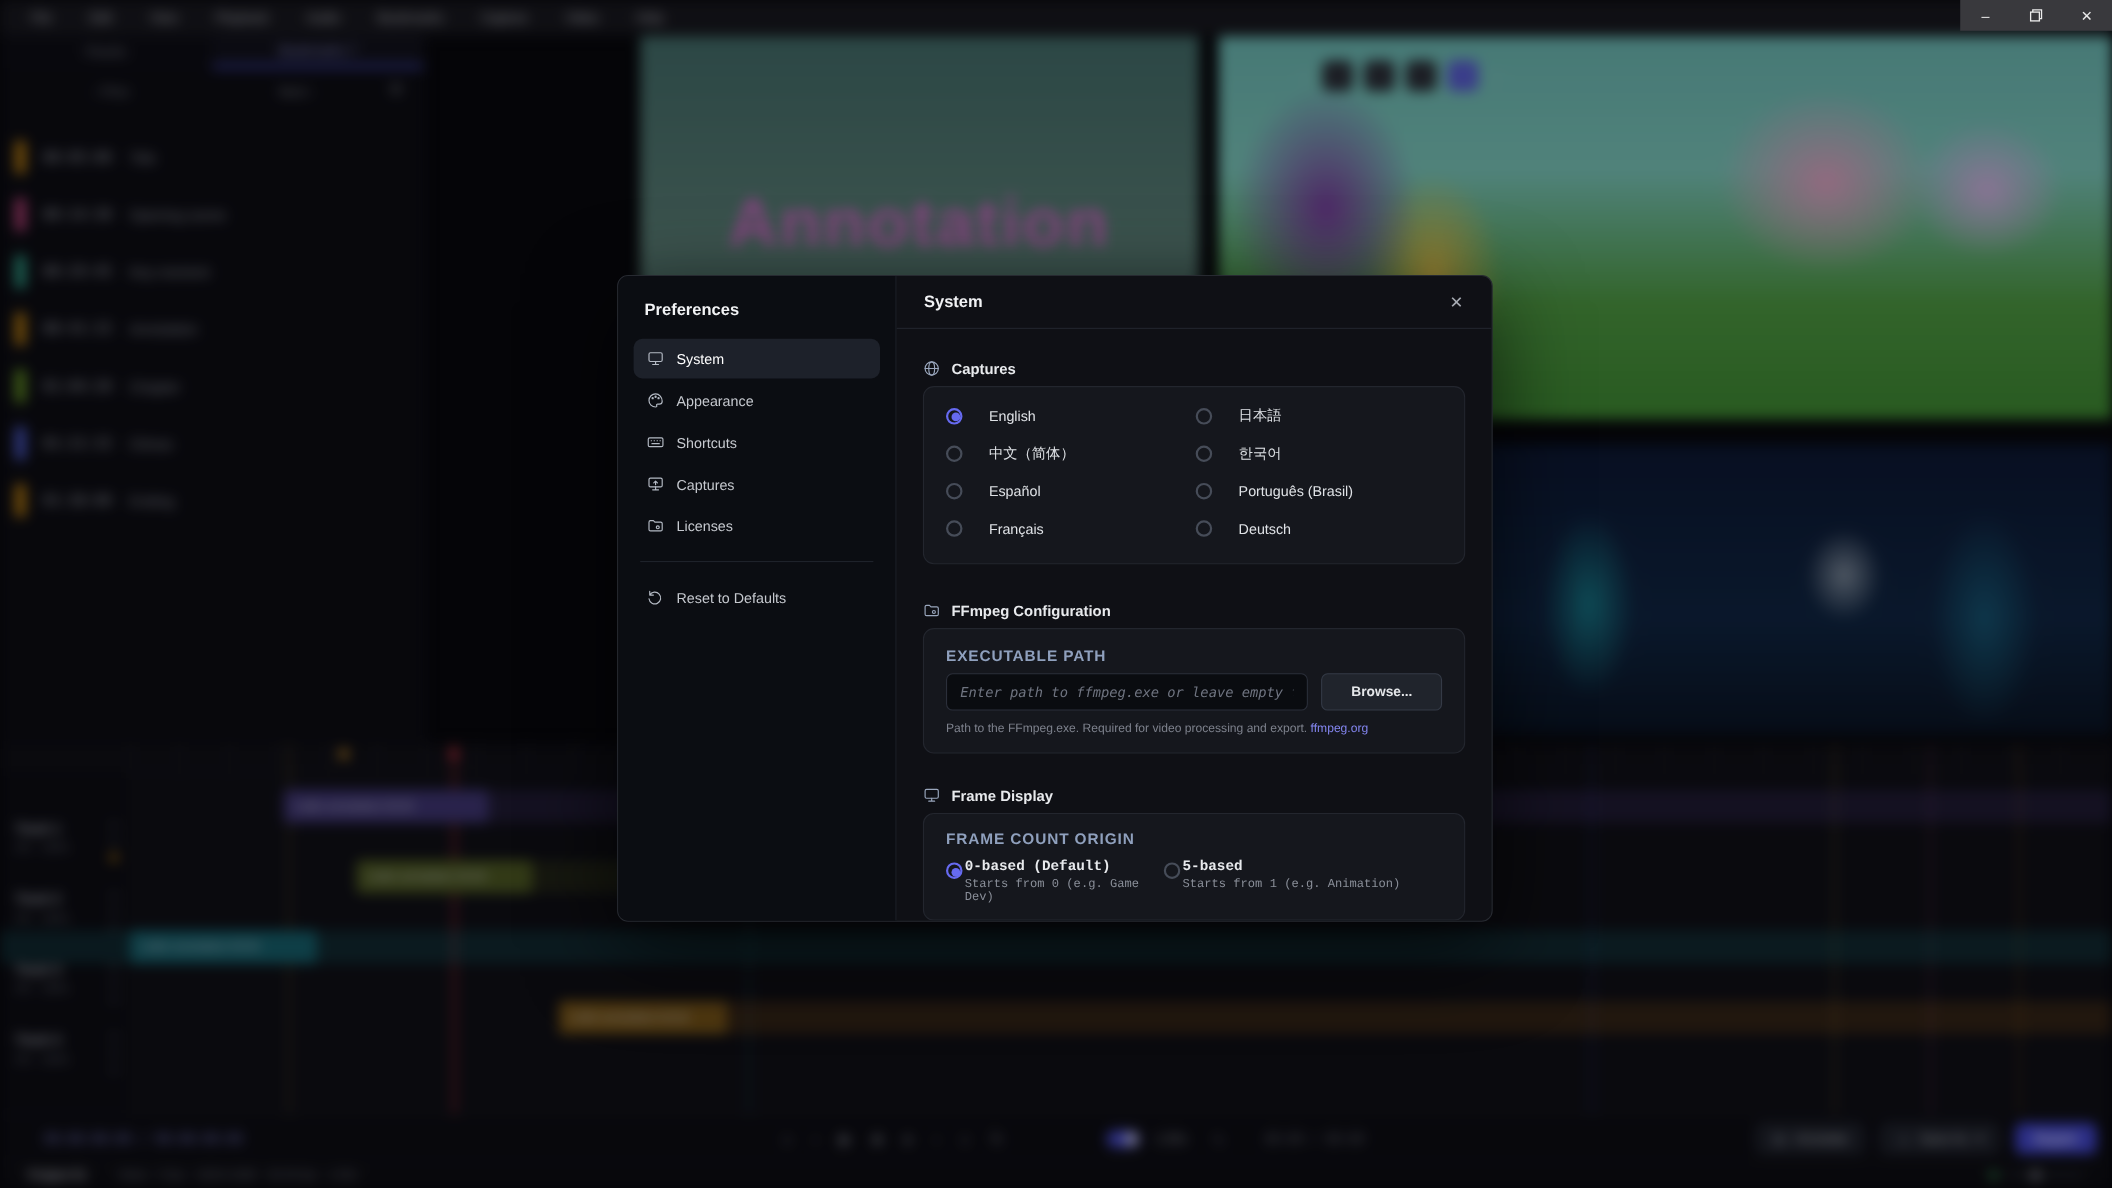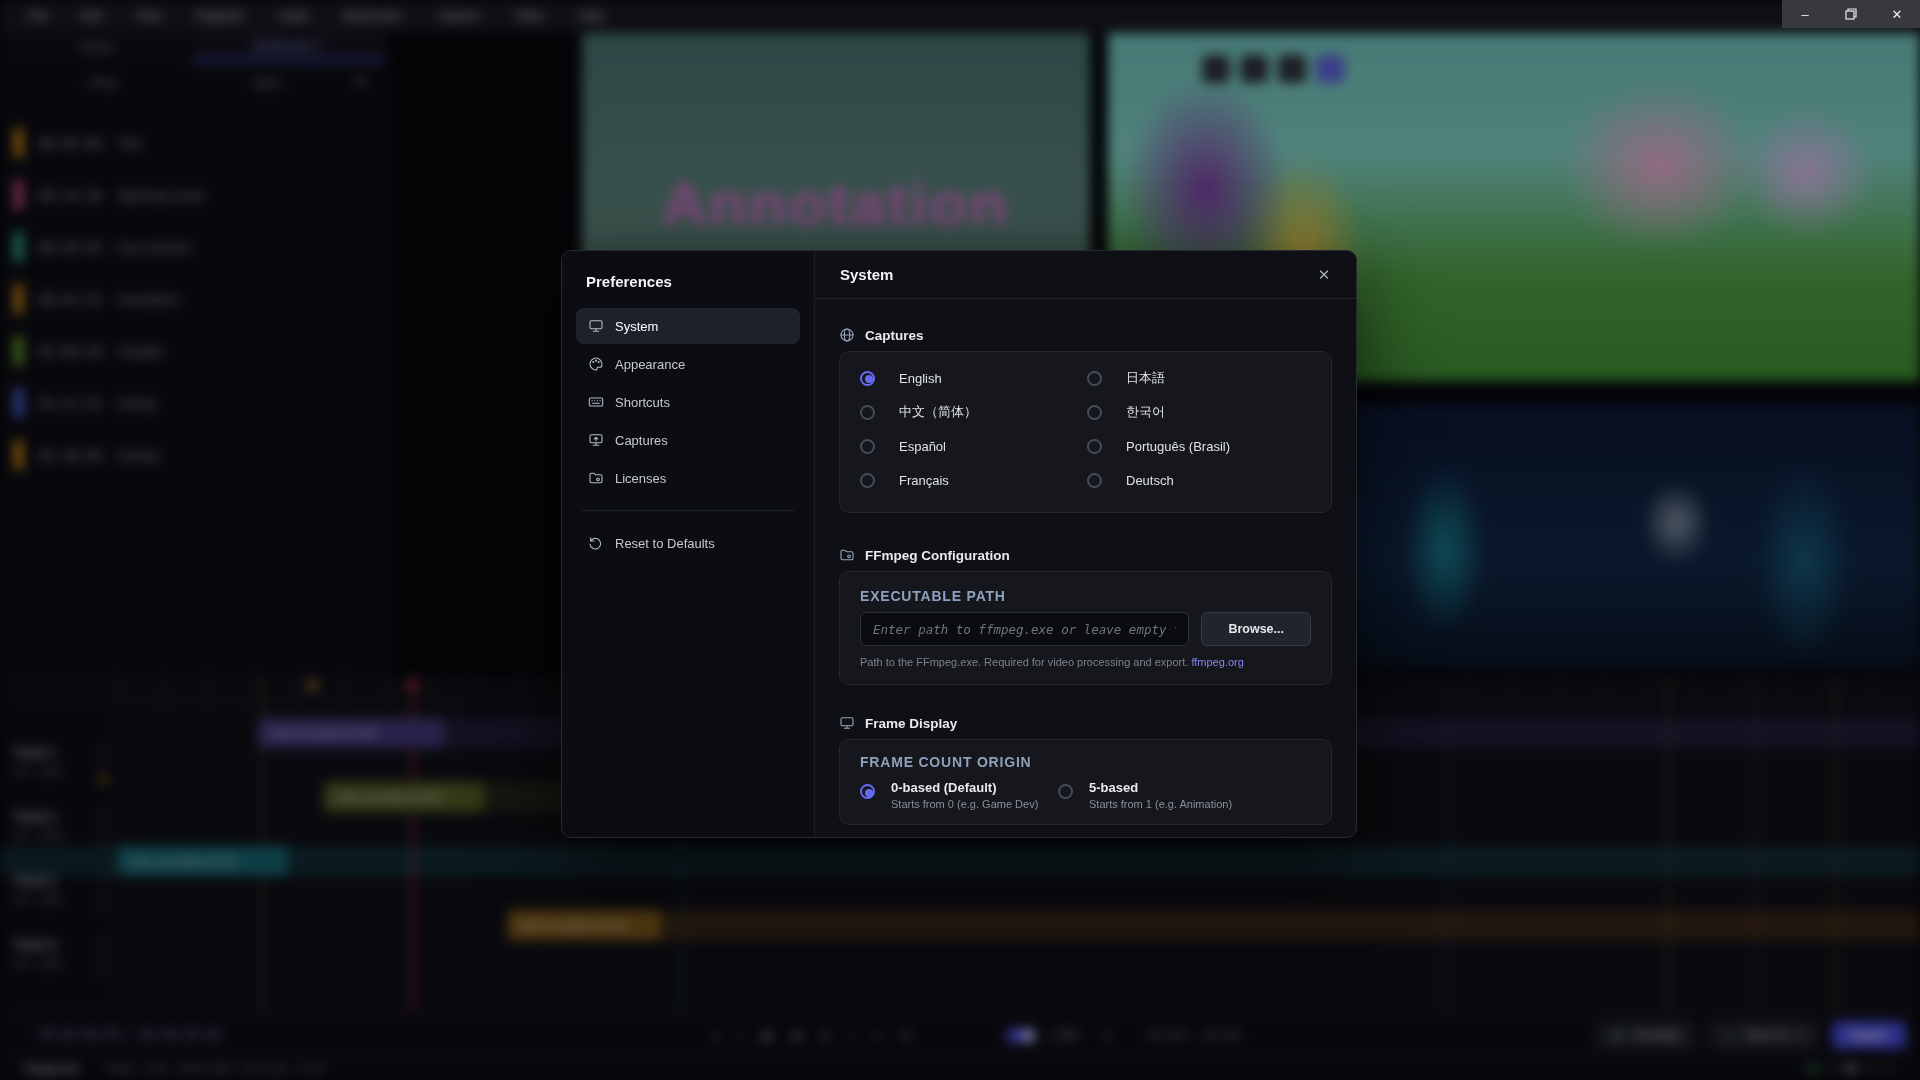--- a/index.html
+++ b/index.html
@@ -134,21 +134,21 @@
   .path-row { display:flex; gap:12px; margin-top:8px; }
   .path-input { flex:1; height:34px; background:#0a0c10; border:1px solid #2b2f3a; border-radius:6px;
     padding:0 12px; color:#c9ccd2; font-family:"DejaVu Sans Mono", monospace; font-size:12.5px; outline:none; }
   .path-input::placeholder { color:#6f7480; font-style:italic; }
   .browse-btn { height:34px; padding:0 26px; background:#20242c; border:1px solid #343a46; border-radius:6px;
     color:#e5e7ea; font-size:12.5px; font-weight:bold; }
   .helper { margin-top:10px; font-size:11px; color:#7d818c; }
   .helper a { color:#8486f0; text-decoration:none; }
   .frame-card { padding:14px 20px; }
   .frame-opts { display:flex; margin-top:10px; }
-  .frame-opt { display:flex; gap:16px; }
+  .frame-opt { display:flex; gap:2px;font-family:Liberation Mono, monospace; }
   .frame-opt .radio { margin-top:4px; }
   .fo-title { font-size:13px; font-weight:bold; color:#e8eaed; }
   .fo-desc { font-size:11px; color:#8a8f99; margin-top:3px; }
   .fo-1 { width:198px; }
   .mt-ffmpeg { margin-top:34px; } .mt-frame { margin-top:30px; }
   svg.ic { stroke:#b4bac4; stroke-width:1.6; fill:none; stroke-linecap:round; stroke-linejoin:round; }
   svg.ic-sec { stroke:#9aa7bd; }
 </style>
 </head>
 <body>

